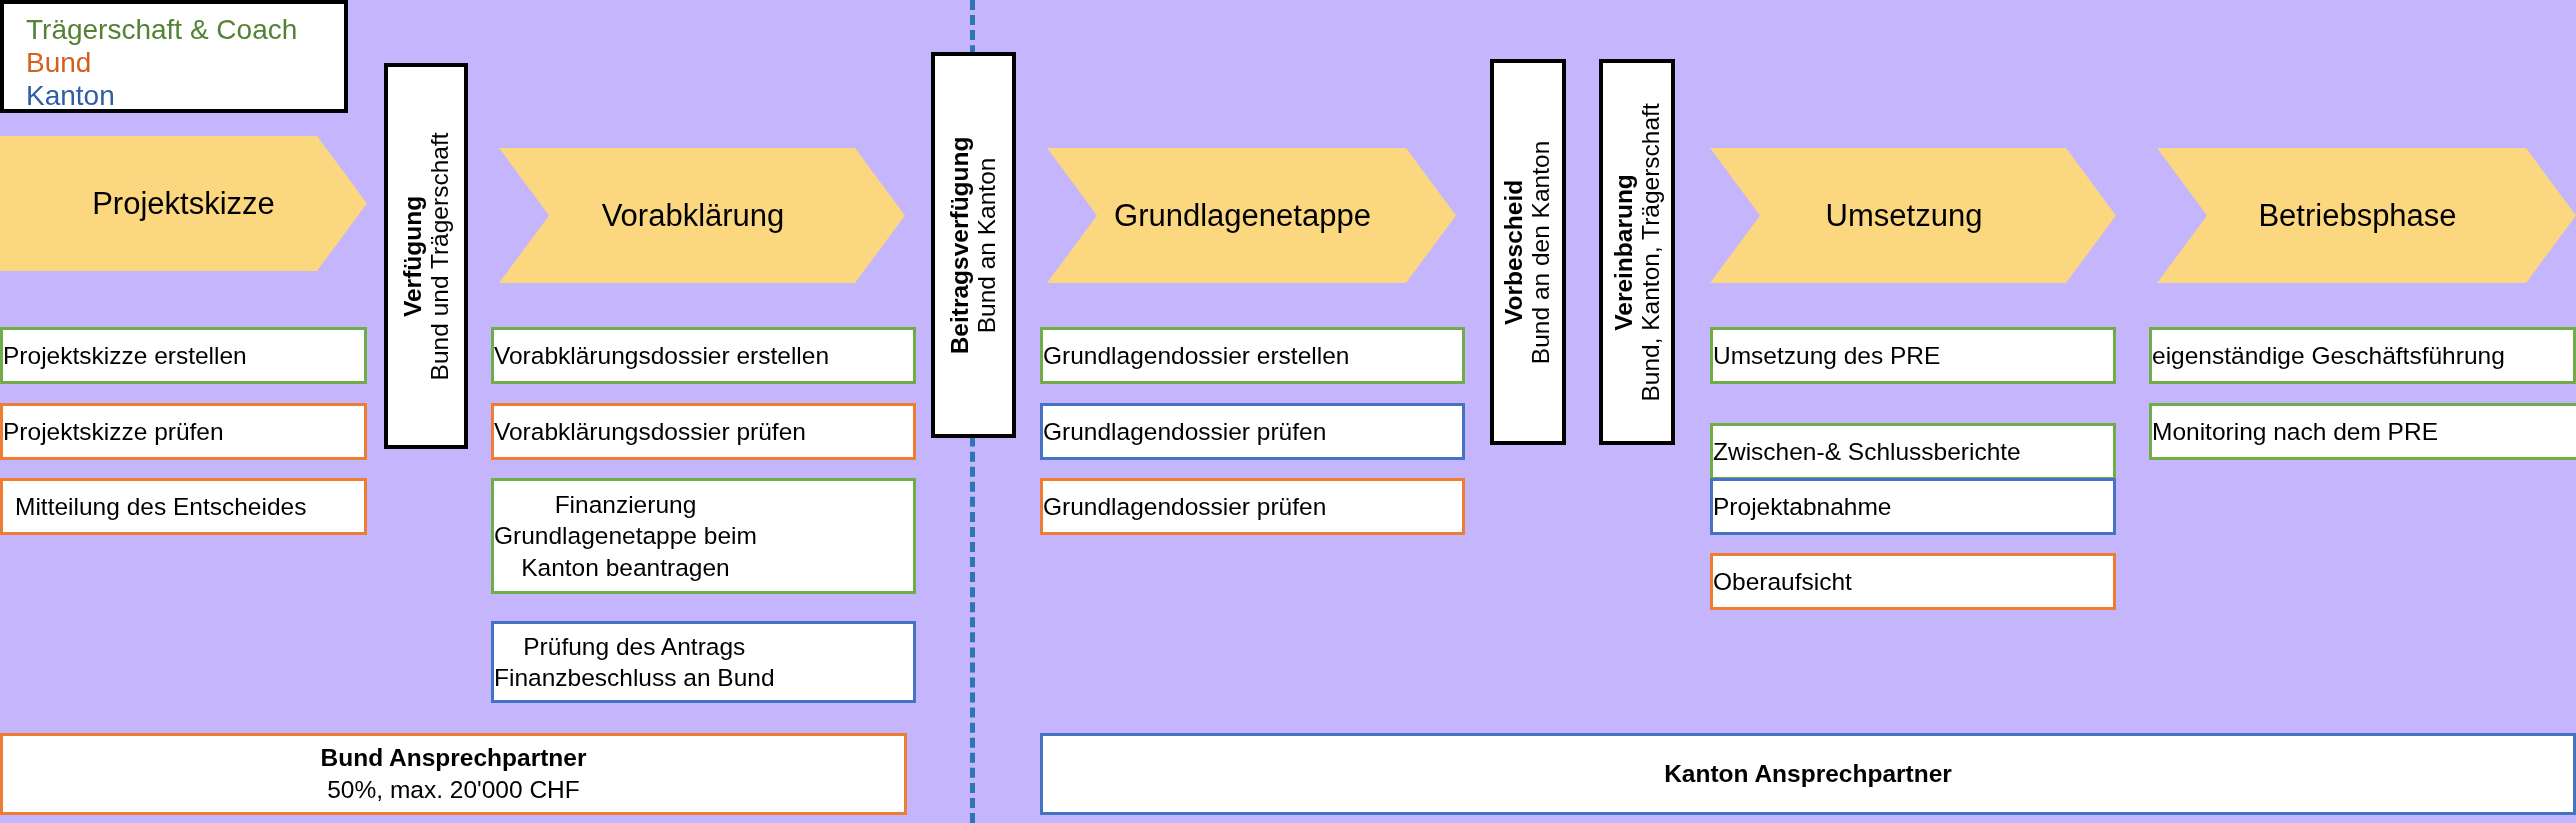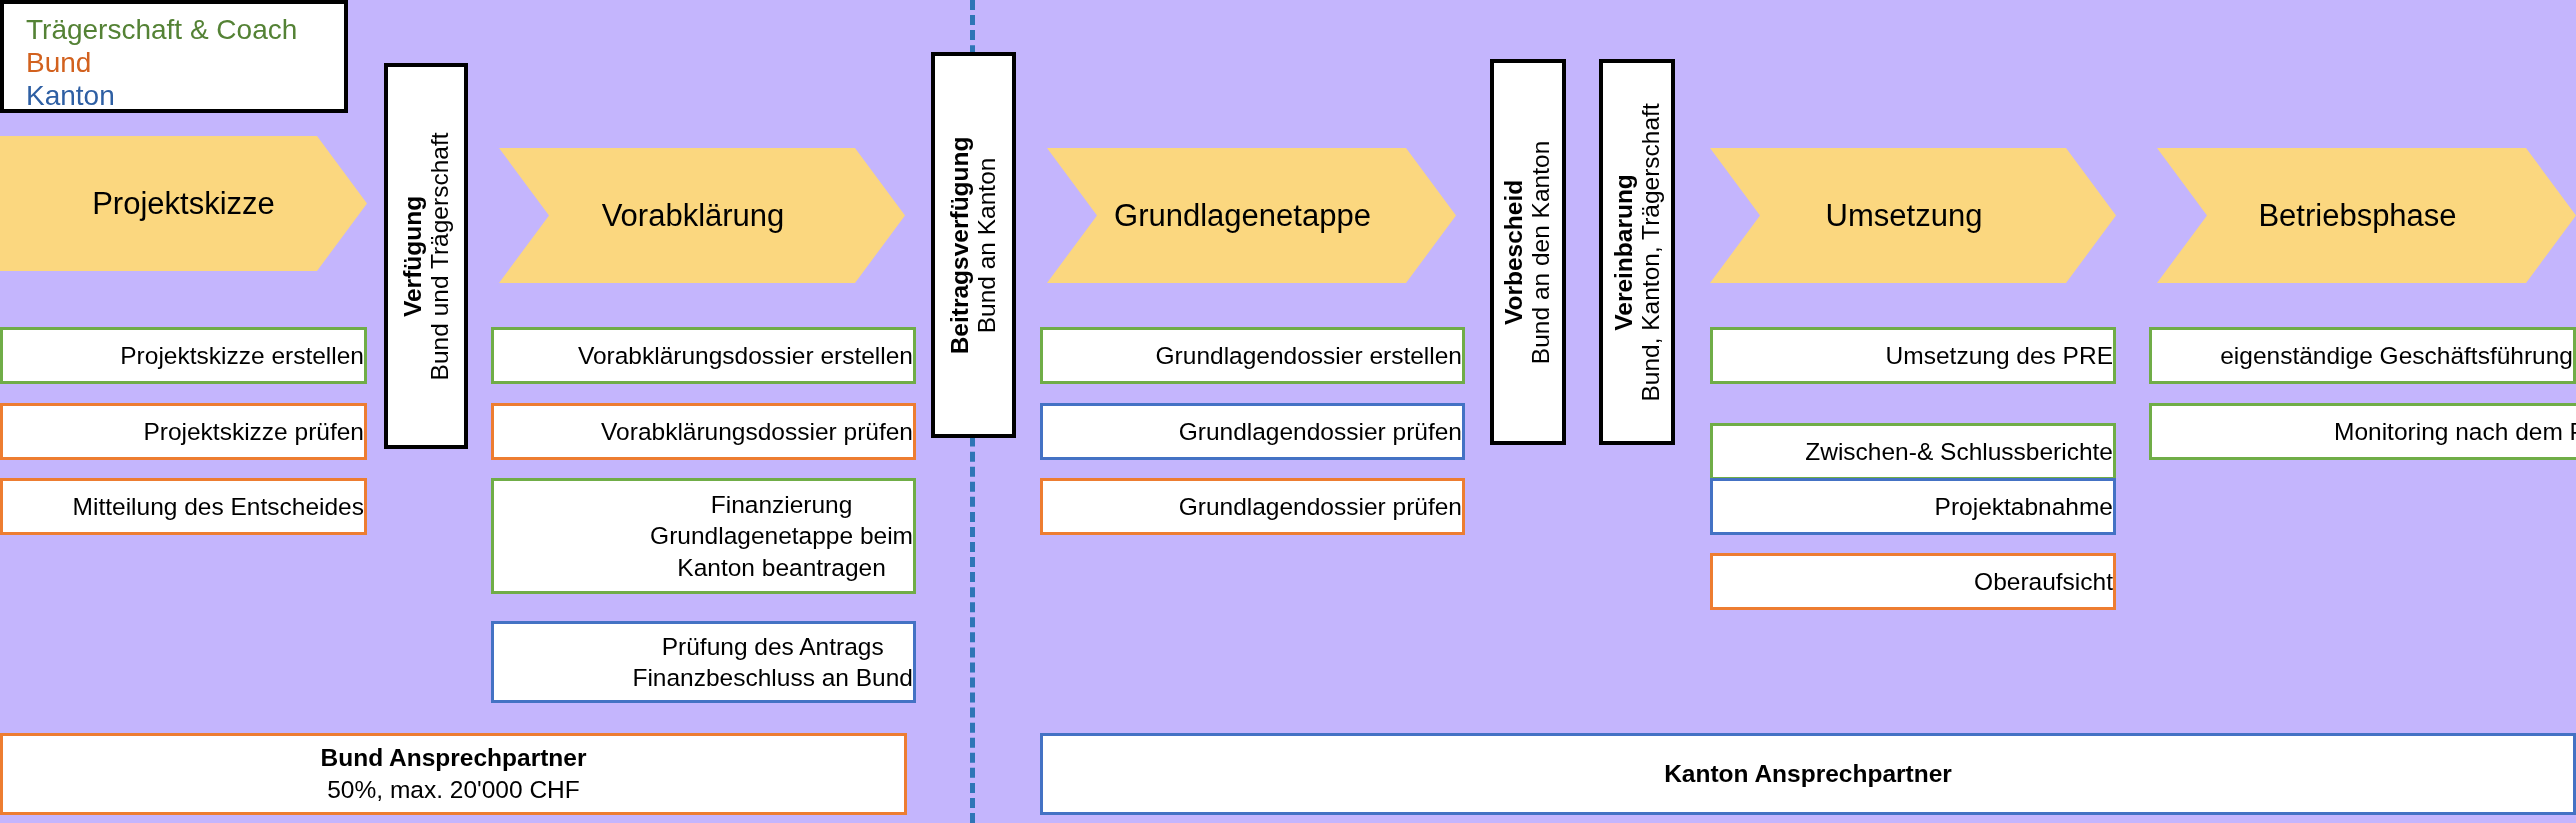--- a/index.html
+++ b/index.html
@@ -97,21 +97,21 @@
     display: block;
   }
 
   
   .task {
     position: absolute;
     background: #ffffff;
     box-sizing: border-box;
     display: flex;
     align-items: center;
-    justify-content: flex-end;
+    justify-content: flex-start;
     text-align: center;
     font-size: 24.5px;
     line-height: 1.28;
     color: #000000;
     border-width: 3.2px;
     border-style: solid;
   }
   .b-green  { border-color: #70AD47; }
   .b-orange { border-color: #ED7D31; }
   .b-blue   { border-color: #4472C4; }

